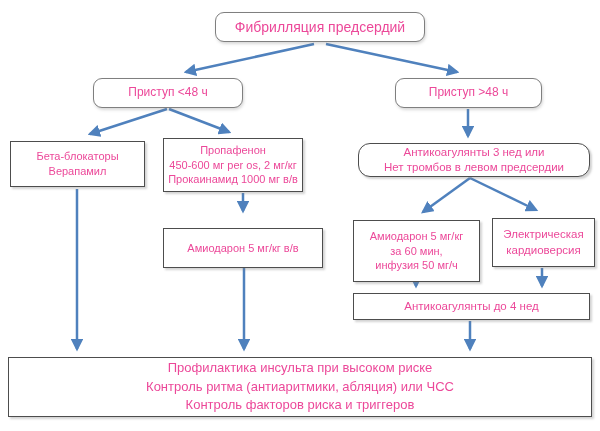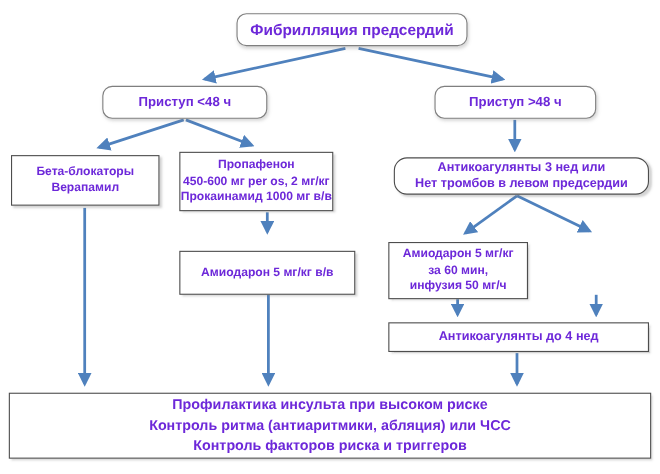--- a/index.html
+++ b/index.html
@@ -19,46 +19,45 @@
     position: absolute;
     left: 0; top: 0;
     width: 600px; height: 431px;
     pointer-events: none;
   }
   .node {
     position: absolute;
     box-sizing: border-box;
     background: #ffffff;
     border: 1px solid #4d4d4d;
-    color: #6d28d9;
+    color: #ec4899;
     display: flex;
     flex-direction: column;
     justify-content: center;
     align-items: center;
     text-align: center;
     font-size: 11px;
     line-height: 1.32;
     box-shadow: 2px 2px 2px rgba(130,130,130,0.35);
     white-space: nowrap;
-    font-weight: bold;
   }
   .node .line { display: block; }
   .rounded {
     border-radius: 9px;
     border: 1px solid #7f7f7f;
     box-shadow: 1px 2px 3px rgba(130,130,130,0.30);
   }
   .n-root      { left: 215px; top: 12px;  width: 210px; height: 30px; font-size: 14px; }
   .n-lt48      { left: 93px;  top: 78px;  width: 150px; height: 30px; font-size: 12px; }
   .n-gt48      { left: 395px; top: 78px;  width: 147px; height: 30px; font-size: 12px; }
   .n-rate      { left: 10px;  top: 141px; width: 135px; height: 46px; }
   .n-prop      { left: 163px; top: 138px; width: 140px; height: 54px; }
   .n-ac3       { left: 358px; top: 143px; width: 232px; height: 34px; font-size: 11.5px; border-radius: 12px; }
   .n-amio-iv   { left: 163px; top: 228px; width: 160px; height: 40px; }
-  .n-amio-inf  { left: 353px; top: 220px; width: 127px; height: 52px; text-align: center; }
+  .n-amio-inf  { left: 353px; top: 220px; width: 127px; height: 62px; text-align: center; }
   .n-cardio    { left: 492px; top: 218px; width: 103px; height: 49px; font-size: 11.5px; }
   .n-ac4       { left: 353px; top: 293px; width: 237px; height: 27px; font-size: 11.5px; }
   .n-outcome   { left: 8px;   top: 357px; width: 584px; height: 60px; font-size: 13px; line-height: 1.45; }
 </style>
 </head>
 <body>
 
 <div id="canvas">
 
   <svg id="edges-layer" viewBox="0 0 600 431" xmlns="http://www.w3.org/2000/svg">
@@ -115,20 +114,24 @@
   <div class="node n-amio-iv">
     <span class="line">Амиодарон 5 мг/кг в/в</span>
   </div>
 
   <div class="node n-amio-inf">
     <span class="line">Амиодарон 5 мг/кг</span>
     <span class="line">за 60 мин,</span>
     <span class="line">инфузия 50 мг/ч</span>
   </div>
 
+  <div class="node n-cardio">
+    <span class="line">Электрическая</span>
+    <span class="line">кардиоверсия</span>
+  </div>
 
   <div class="node n-ac4">
     <span class="line">Антикоагулянты до 4 нед</span>
   </div>
 
   <div class="node n-outcome">
     <span class="line">Профилактика инсульта при высоком риске</span>
     <span class="line">Контроль ритма (антиаритмики, абляция) или ЧСС</span>
     <span class="line">Контроль факторов риска и триггеров</span>
   </div>

